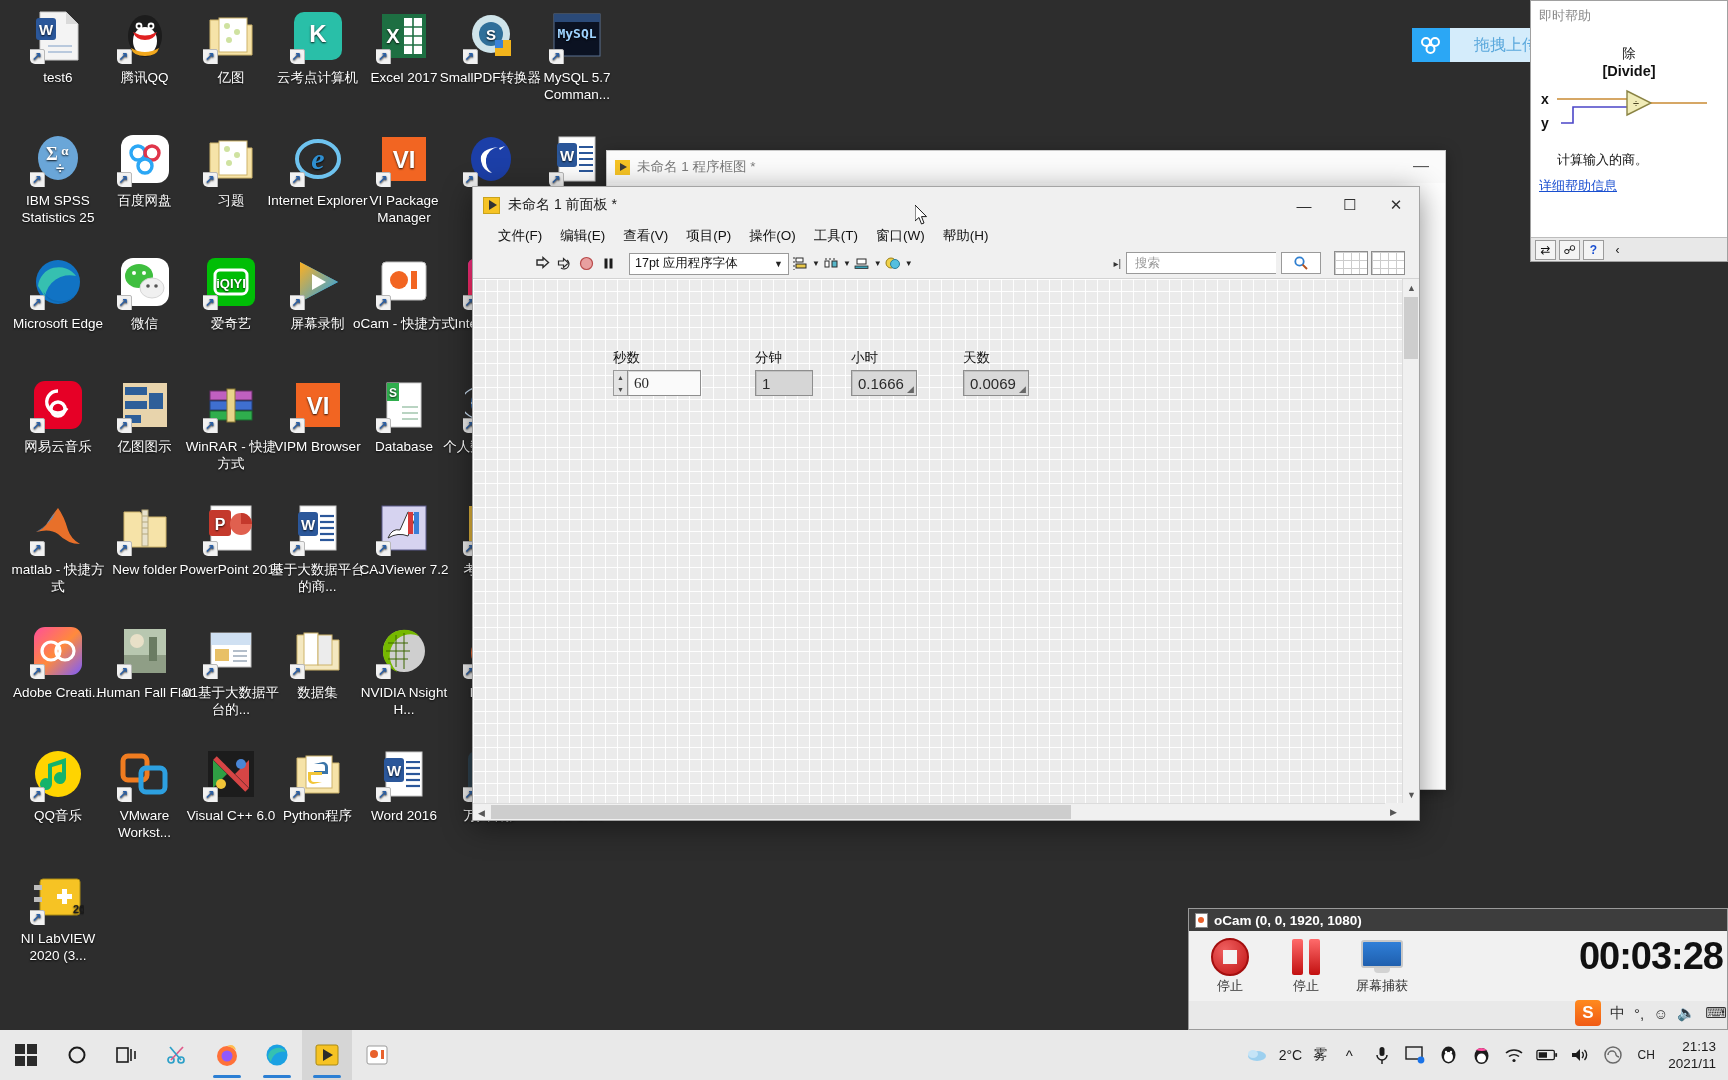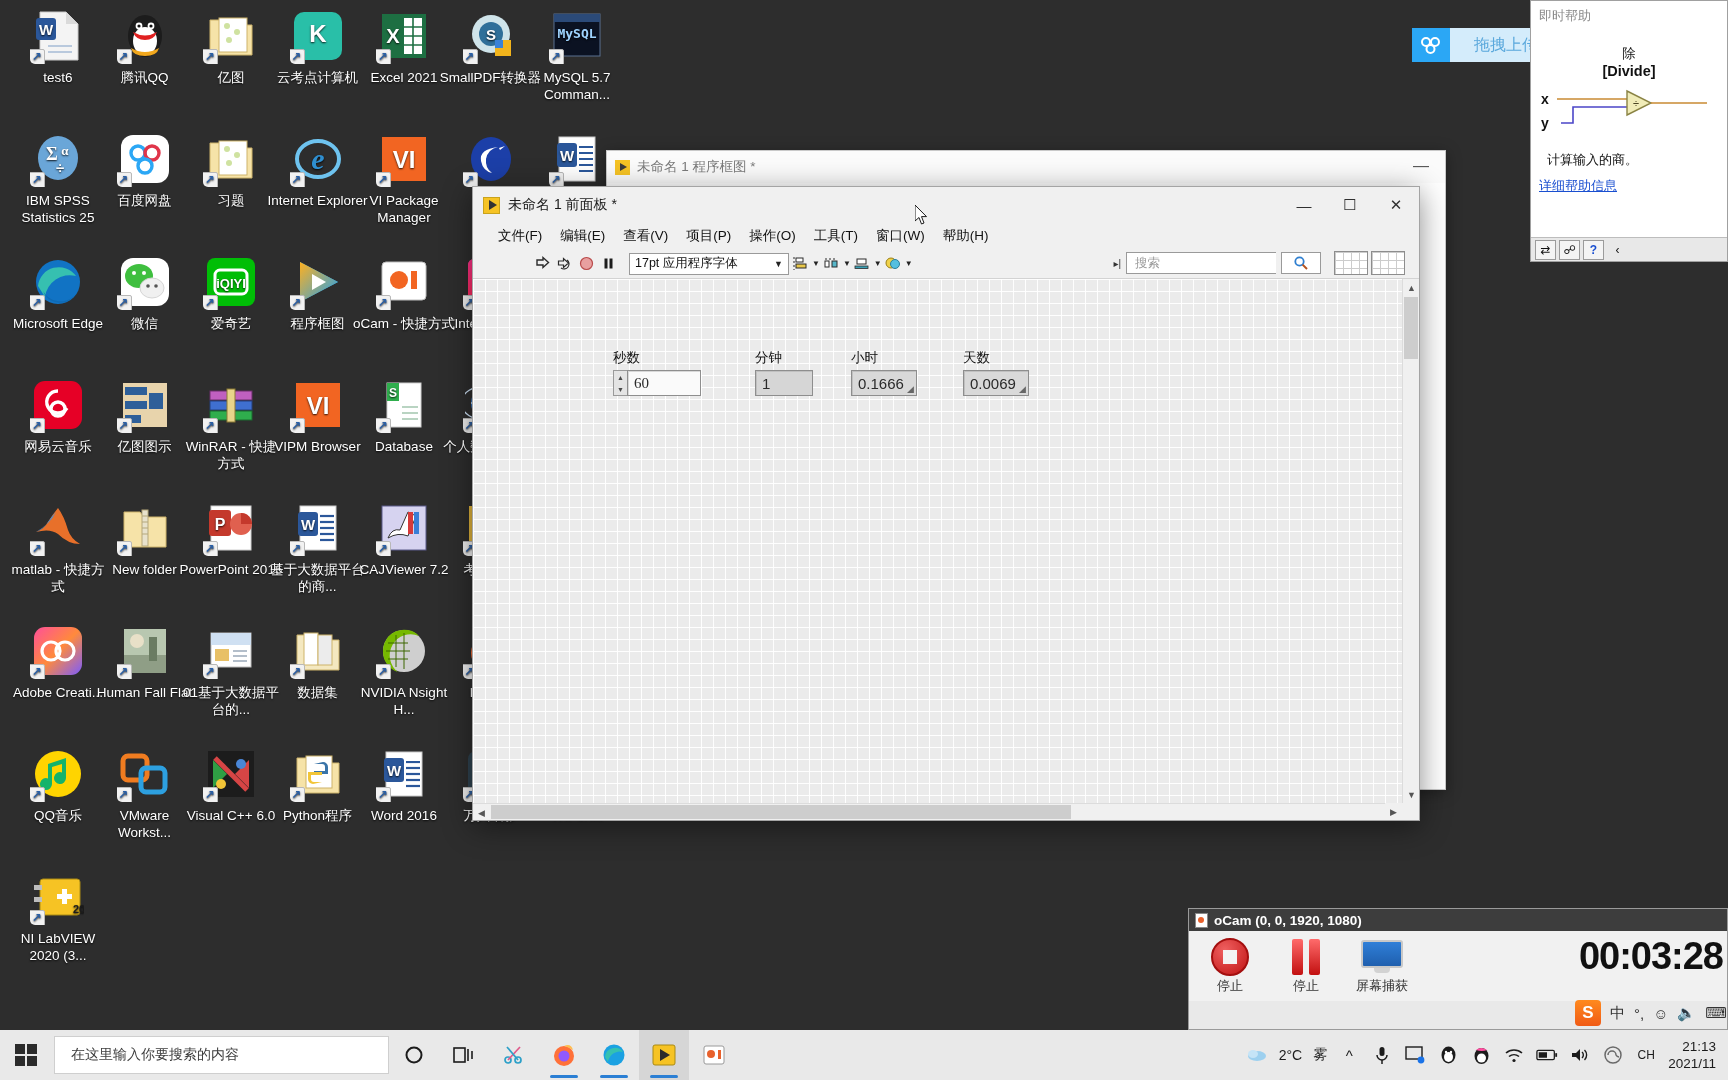--- a/index.html
+++ b/index.html
@@ -163,21 +163,21 @@
     position:absolute; left:1530px; top:0px; width:198px; height:262px;
     background:#fff; border:1px solid #a0a0a0;
     font-size:13px; color:#111; overflow:hidden;
   }
   #ctxhelp .ch-title{ font-size:13px; color:#8a8a8a; padding:6px 8px 2px 8px;}
   #ctxhelp .ch-name{ text-align:center; font-size:13.5px; color:#111; margin-top:18px;}
   #ctxhelp .ch-en{ text-align:center; font-size:14.5px; font-weight:bold; color:#111;}
   #ctxhelp .ch-diagram{ position:relative; height:62px; margin-top:6px;}
   #ctxhelp .ch-x{ position:absolute; left:10px; top:6px; font-weight:bold; font-size:14px;}
   #ctxhelp .ch-y{ position:absolute; left:10px; top:30px; font-weight:bold; font-size:14px;}
-  #ctxhelp .ch-desc{ padding:4px 16px; font-size:13px;}
+  #ctxhelp .ch-desc{ padding:4px 26px; font-size:13px;}
   #ctxhelp .ch-link{ padding:4px 8px; color:#1a4fd0; text-decoration:underline; font-size:13px;}
   #ctxhelp .ch-foot{
     position:absolute; left:0; bottom:0; width:100%; height:24px;
     background:#e8e8e8; border-top:1px solid #bdbdbd; display:flex; align-items:center; gap:3px; padding-left:4px;
   }
   #ctxhelp .ch-foot .b{ width:21px;height:20px;border:1px solid #9b9b9b;background:#f4f4f4;
     display:flex;align-items:center;justify-content:center;font-size:12px;}
   
   #upload-badge {
     position:absolute; left:1412px; top:28px; width:150px; height:34px; display:flex;
@@ -324,21 +324,21 @@
             <g stroke="#1d6f42" stroke-width="1.6">
               <line x1="26" y1="17" x2="44" y2="17"></line>
               <line x1="26" y1="26" x2="44" y2="26"></line>
               <line x1="26" y1="35" x2="44" y2="35"></line>
               <line x1="35" y1="8" x2="35" y2="44"></line>
             </g>
             <text x="15" y="33" font-size="20" fill="#fff" text-anchor="middle" font-family="sans-serif" font-weight="bold">X</text>
           </svg>
           <span class="shortcut-arrow"></span>
         </div>
-        <span class="lbl">Excel 2021</span>
+        <span class="lbl">Excel 2017</span>
       </div>
       <div class="dicon" style="left: 438.5px; top: 8px;">
         <div class="glyph">
           <svg width="52" height="52" viewBox="0 0 52 52">
             <circle cx="26" cy="24" r="19" fill="#cfe4ea"></circle>
             <circle cx="26" cy="24" r="12" fill="#2f6f99"></circle>
             <text x="26" y="30" font-size="15" fill="#fff" text-anchor="middle" font-family="sans-serif" font-weight="bold">S</text>
             <rect x="30" y="30" width="16" height="16" fill="#f2b41c"></rect>
             <rect x="30" y="30" width="8" height="8" fill="#3b82d6"></rect>
           </svg>
@@ -488,21 +488,21 @@
             <defs>
               <linearGradient id="g1" x1="0" y1="0" x2="1" y2="1">
                 <stop offset="0" stop-color="#ffb01f"></stop>
                 <stop offset="1" stop-color="#1da1f2"></stop>
               </linearGradient>
             </defs>
             <path d="M20 18 L34 26 L20 34z" fill="#fff"></path>
           </svg>
           <span class="shortcut-arrow"></span>
         </div>
-        <span class="lbl">程序框图</span>
+        <span class="lbl">屏幕录制</span>
       </div>
       <div class="dicon" style="left: 352px; top: 254px;">
         <div class="glyph">
           <svg width="52" height="52" viewBox="0 0 52 52">
             <rect x="4" y="6" width="44" height="38" rx="4" fill="#fff" stroke="#bdbdbd"></rect>
             <circle cx="21" cy="24" r="9" fill="#f26522"></circle>
             <rect x="33" y="15" width="6" height="18" fill="#f26522"></rect>
           </svg>
           <span class="shortcut-arrow"></span>
         </div>
@@ -1169,21 +1169,20 @@
 
 <div id="taskbar">
   <div id="startbtn">
     <svg width="22" height="22" viewBox="0 0 22 22">
         <rect x="0" y="0" width="10" height="10" fill="#2b2b2b"></rect>
         <rect x="12" y="0" width="10" height="10" fill="#2b2b2b"></rect>
         <rect x="0" y="12" width="10" height="10" fill="#2b2b2b"></rect>
         <rect x="12" y="12" width="10" height="10" fill="#2b2b2b"></rect>
       </svg>
   </div>
-  <div id="tb-search">在这里输入你要搜索的内容</div>
 
   <div class="tb-app">
     <svg width="20" height="20" viewBox="0 0 20 20">
         <circle cx="10" cy="10" r="7.5" fill="none" stroke="#1c1c1c" stroke-width="2"></circle>
       </svg>
   </div>
   <div class="tb-app">
     <svg width="22" height="20" viewBox="0 0 22 20">
         <rect x="1" y="3" width="11" height="14" fill="none" stroke="#1c1c1c" stroke-width="1.6"></rect>
         <line x1="15" y1="4" x2="15" y2="16" stroke="#1c1c1c" stroke-width="1.6"></line>

